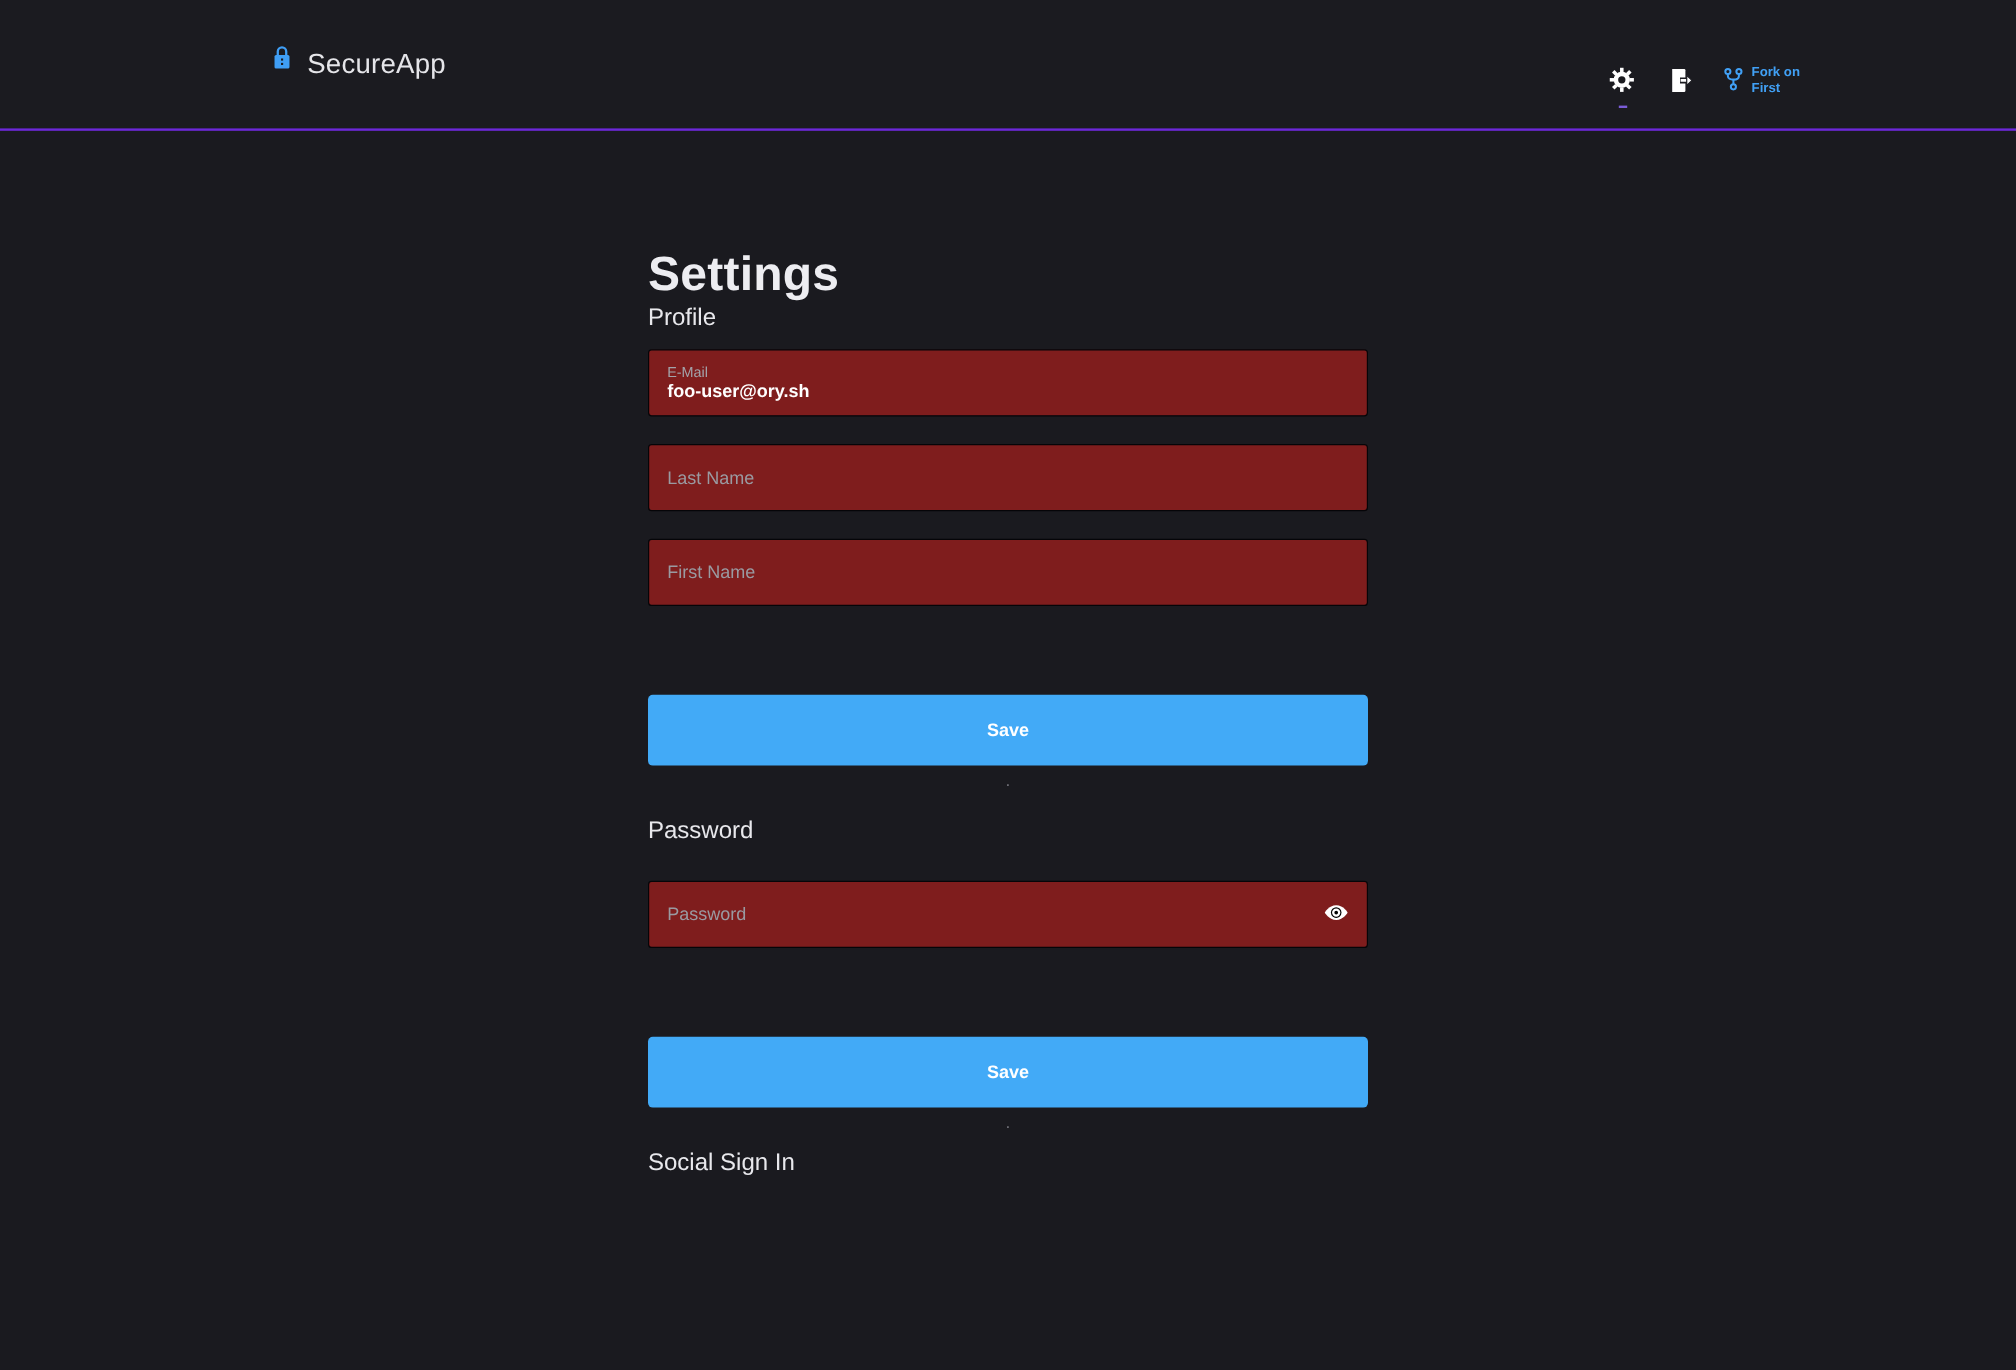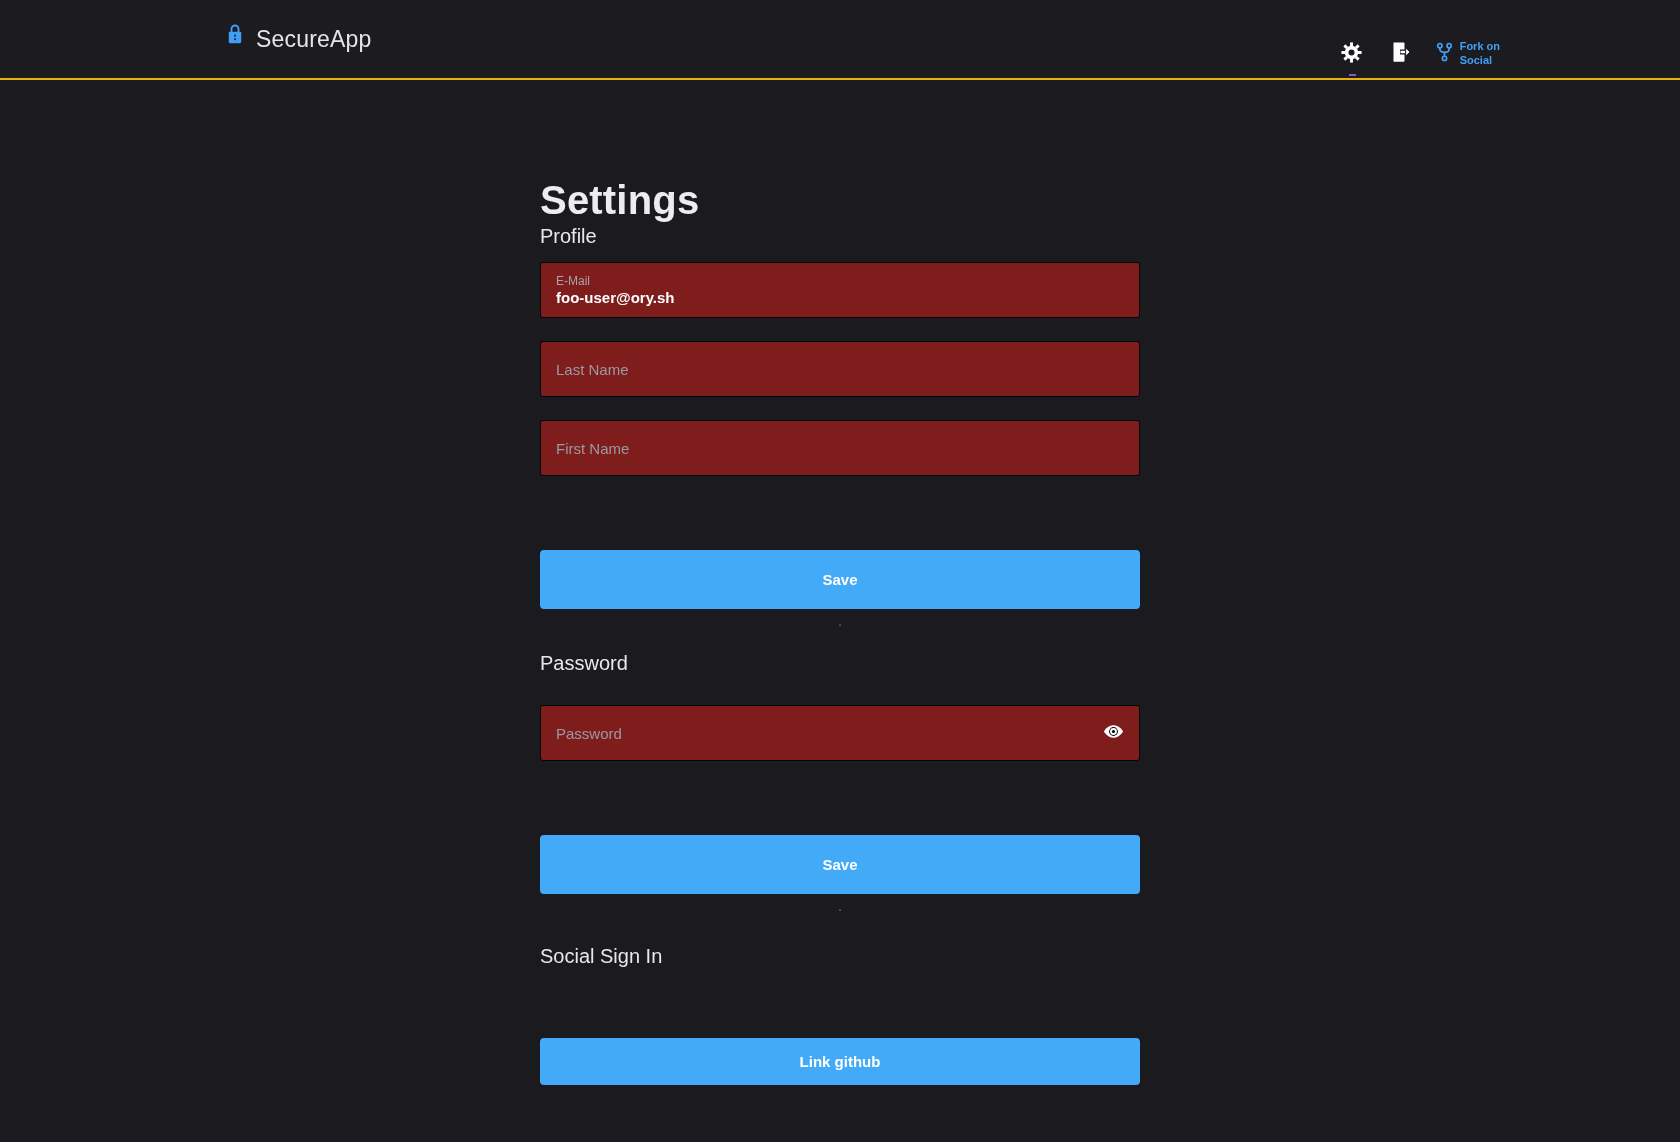--- a/index.html
+++ b/index.html
@@ -5,25 +5,25 @@
   * { margin: 0; padding: 0; box-sizing: border-box; }
   html, body {
     width: 1680px; height: 1142px;
     overflow: hidden;
     background: #1a1a1f;
     font-family: "Liberation Sans", sans-serif;
   }
 
   
   .header {
-    height: 80px;
+    height: 109px;
     display: flex;
     align-items: center;
     padding: 0 180px 0 226px;
-    border-bottom: 2px solid #eab308;
+    border-bottom: 2px solid #6d28d9;
     background: #1b1b20;
   }
   .logo-group { display: flex; align-items: center; gap: 12px; }
   .logo-group .lock { width: 18px; height: 22px; margin-top: -6px; }
   .app-name { color: #e5e5e9; font-size: 23px; font-weight: 400; letter-spacing: 0.2px; }
 
   .header-right { margin-left: auto; display: flex; align-items: center; gap: 24px; margin-top: 29px; }
   .icon-btn {
     width: 24px; height: 24px;
     display: flex; align-items: center; justify-content: center;
@@ -55,21 +55,21 @@
     line-height: 1.2;
   }
   .section-heading {
     font-size: 20px;
     font-weight: 400;
     color: #e8e8ec;
     line-height: 1.2;
   }
   .h-profile  { }
   .h-password { margin-top: 24px; }
-  .h-social   { margin-top: 32px; }
+  .h-social   { margin-top: 16px; }
 
   
   .field {
     margin-top: 23px;
     height: 56px;
     background: #7f1d1d;
     border: 1px solid #050508;
     border-radius: 3px;
     display: flex;
     flex-direction: column;
@@ -178,21 +178,21 @@
         <svg width="17" height="20" viewBox="0 0 24 28" fill="none" stroke="#41a0f5" stroke-width="2.4">
           <circle cx="5.5" cy="5" r="3"></circle>
           <circle cx="18.5" cy="5" r="3"></circle>
           <circle cx="12" cy="23" r="3"></circle>
           <path d="M5.5 8v2.2c0 3 2.6 4.3 6.5 4.3s6.5-1.3 6.5-4.3V8"></path>
           <path d="M12 14.5V20"></path>
         </svg>
       </span>
       <span class="fork-text">
         <span>Fork on</span><br>
-        <span>Social</span>
+        <span>First</span>
       </span>
     </a>
   </div>
 </header>
 
 <main class="main">
   <h1 class="page-title">Settings</h1>
 
   <section>
     <h2 class="section-heading h-profile">Profile</h2>
@@ -229,15 +229,14 @@
         </span>
       </button>
     </div>
 
     <button class="btn">Save</button>
     <div class="status-dot">.</div>
   </section>
 
   <section>
     <h2 class="section-heading h-social">Social Sign In</h2>
-    <button class="btn link-github">Link github</button>
   </section>
 </main>
 
 </body></html>

